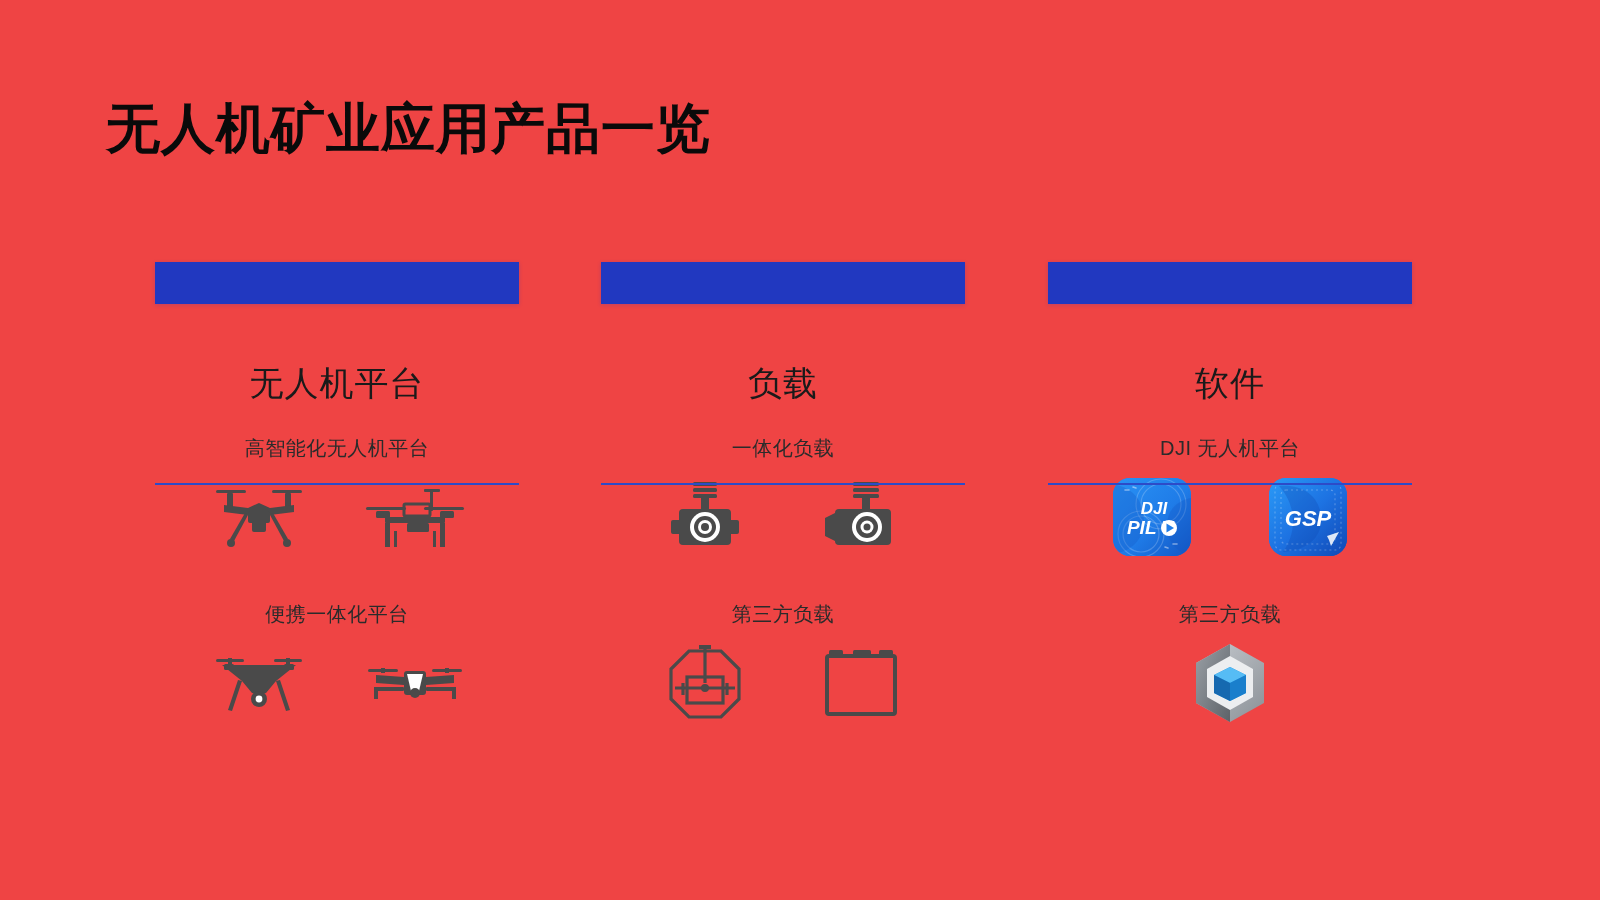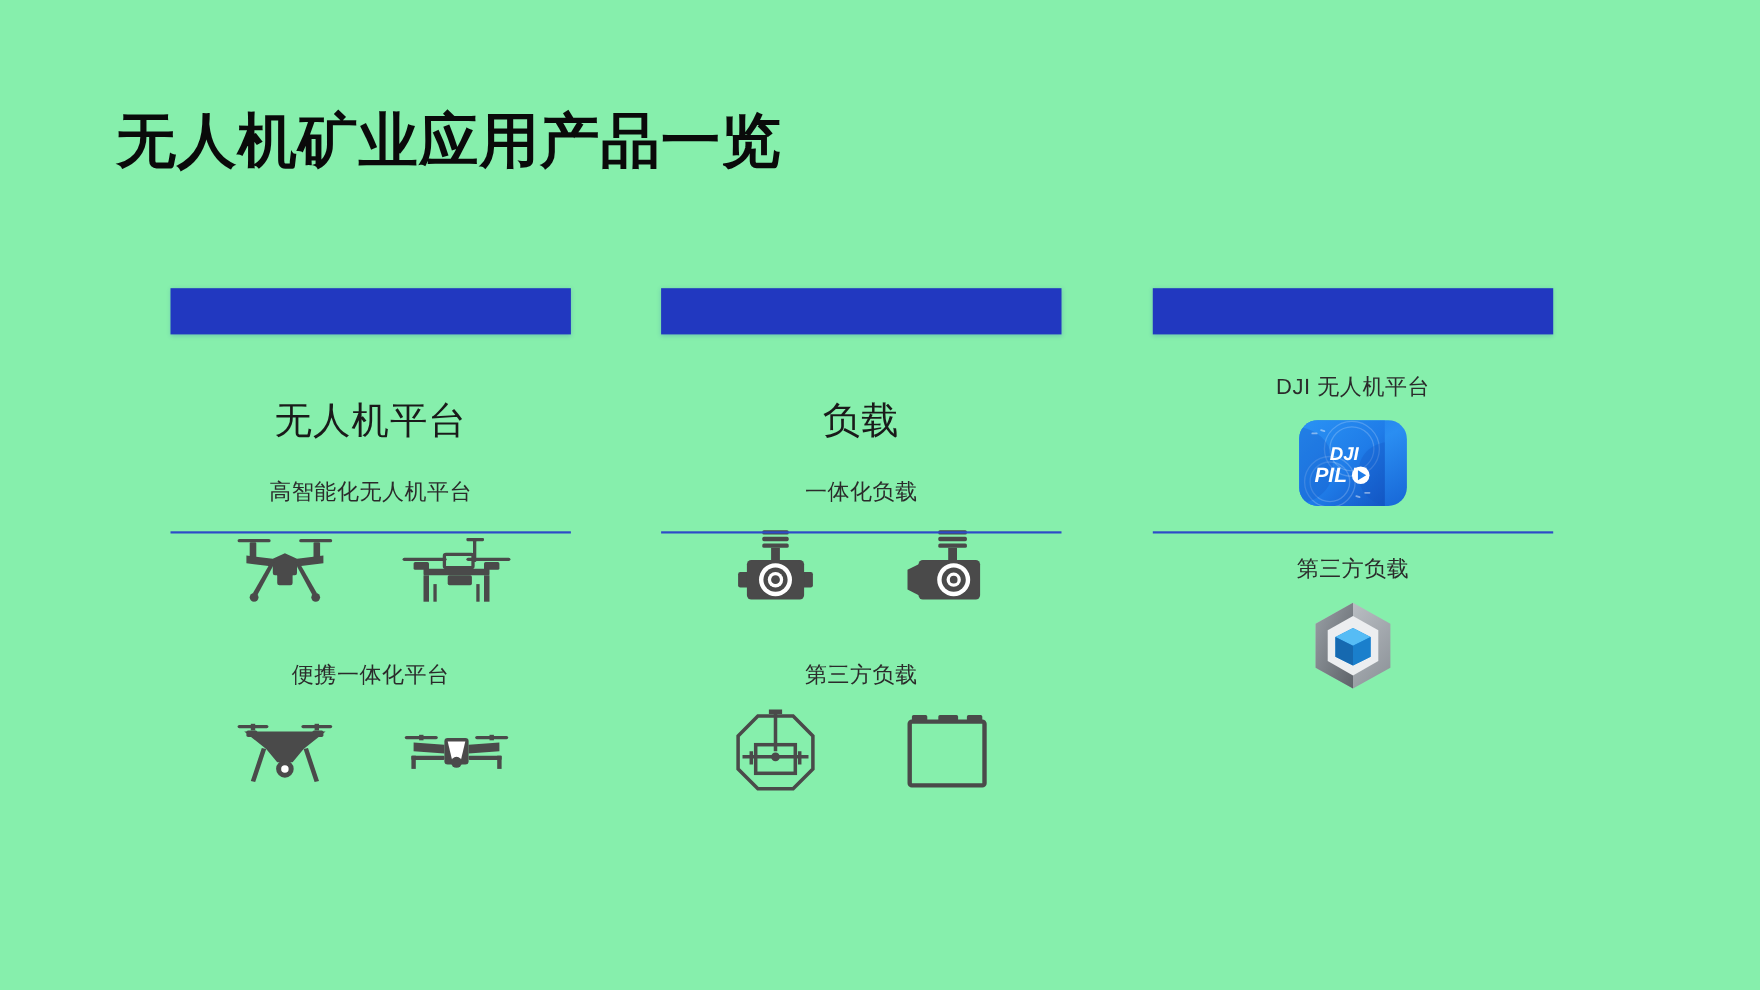--- a/index.html
+++ b/index.html
@@ -9,21 +9,21 @@
     height: 900px;
     background: #ffffff;
     font-family: "Liberation Sans", "DejaVu Sans", sans-serif;
     overflow: hidden;
   }
 
   .slide {
     position: relative;
     width: 1600px;
     height: 900px;
-    background: #86efac;
+    background: #ef4444;
   }
 
   
   .slide-title {
     position: absolute;
     left: 106px;
     top: 96px;
     font-size: 54px;
     font-weight: 700;
     letter-spacing: 1px;
@@ -104,21 +104,21 @@
     width: 364px;
     height: 2px;
     background: #2D4BC8;
   }
   .col-divider.c0 { left: 155px; }
   .col-divider.c1 { left: 601px; }
   .col-divider.c2 { left: 1048px; }
 
   
   .app-tile {
-    width: 98px;
+    width: 78px;
     height: 78px;
     border-radius: 17px;
     position: relative;
     overflow: hidden;
     display: flex;
     align-items: center;
     justify-content: center;
   }
   .app-tile.pilot {
     background: linear-gradient(150deg, #1b7ae8 0%, #2a8ef2 45%, #1766d6 100%);
@@ -341,20 +341,21 @@
               </g>
             </svg>
           </div>
 
         </div>
       </div>
     </div>
 
     <div class="column c2">
       <div class="col-bar" style="background: rgb(33, 56, 192);"></div>
+      <div class="col-title">软件</div>
 
       <div class="group">
         <div class="group-label">DJI 无人机平台</div>
         <div class="icon-row">
 
           <div class="icon-cell">
             <div class="app-tile pilot">
               <svg class="fill-svg" width="78" height="78" viewBox="0 0 78 78">
                 <defs>
                   <linearGradient id="pilotBg" x1="0" y1="0" x2="1" y2="1">
@@ -386,20 +387,45 @@
                 <g fill="#ffffff" font-family="Liberation Sans, sans-serif" font-weight="bold" font-style="italic">
                   <text x="41" y="36" font-size="17" text-anchor="middle">DJI</text>
                   <text x="37" y="56" font-size="19" text-anchor="middle">PIL  T</text>
                 </g>
                 <circle cx="56" cy="50" r="8" fill="#ffffff"></circle>
                 <path d="M53.5 45.5 L61 50 L53.5 54.5 Z" fill="#1f7ce8"></path>
               </svg>
             </div>
           </div>
 
+          <div class="icon-cell">
+            <div class="app-tile gsp">
+              <svg class="fill-svg" width="78" height="78" viewBox="0 0 78 78">
+                <defs>
+                  <linearGradient id="gspBg" x1="0" y1="0" x2="1" y2="1">
+                    <stop offset="0%" stop-color="#2a9bf7"></stop>
+                    <stop offset="50%" stop-color="#1d72e2"></stop>
+                    <stop offset="100%" stop-color="#1048b5"></stop>
+                  </linearGradient>
+                </defs>
+                <rect width="78" height="78" fill="url(#gspBg)"></rect>
+                <g fill="#0f4bb3" fill-opacity="0.32">
+                  <path d="M10 8 C34 6 50 18 52 38 C54 58 40 72 14 74 C26 58 30 30 10 8 Z"></path>
+                </g>
+                <g fill="none" stroke="#ffffff" stroke-opacity="0.28" stroke-width="1.1" stroke-dasharray="2 3">
+                  <rect x="6" y="6" width="66" height="66" rx="6"></rect>
+                  <rect x="12" y="12" width="54" height="54" rx="5"></rect>
+                </g>
+                <path d="M58 58 L70 54 L62 68 L60 62 Z" fill="#ffffff" fill-opacity="0.85"></path>
+              </svg>
+              <svg class="fill-svg" width="78" height="78" viewBox="0 0 78 78">
+                <text x="39" y="48" font-size="22" text-anchor="middle" font-family="Liberation Sans, sans-serif" font-weight="bold" font-style="italic" fill="#ffffff">GSP</text>
+              </svg>
+            </div>
+          </div>
 
         </div>
       </div>
 
       <div class="group second">
         <div class="group-label">第三方负载</div>
         <div class="icon-row">
 
           <div class="icon-cell">
             <svg width="84" height="84" viewBox="0 0 84 84">

